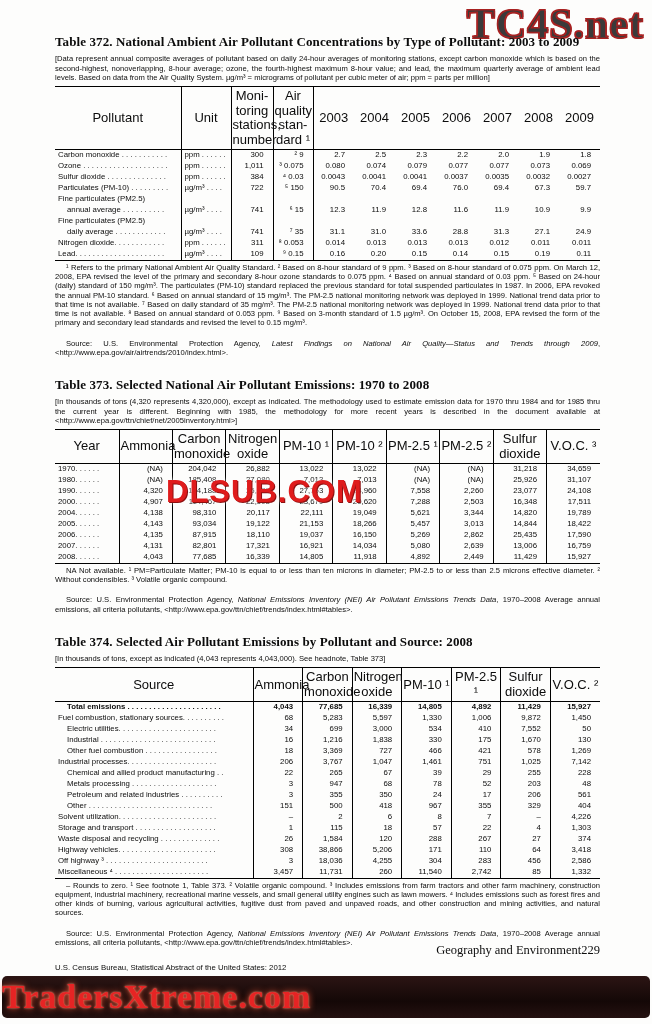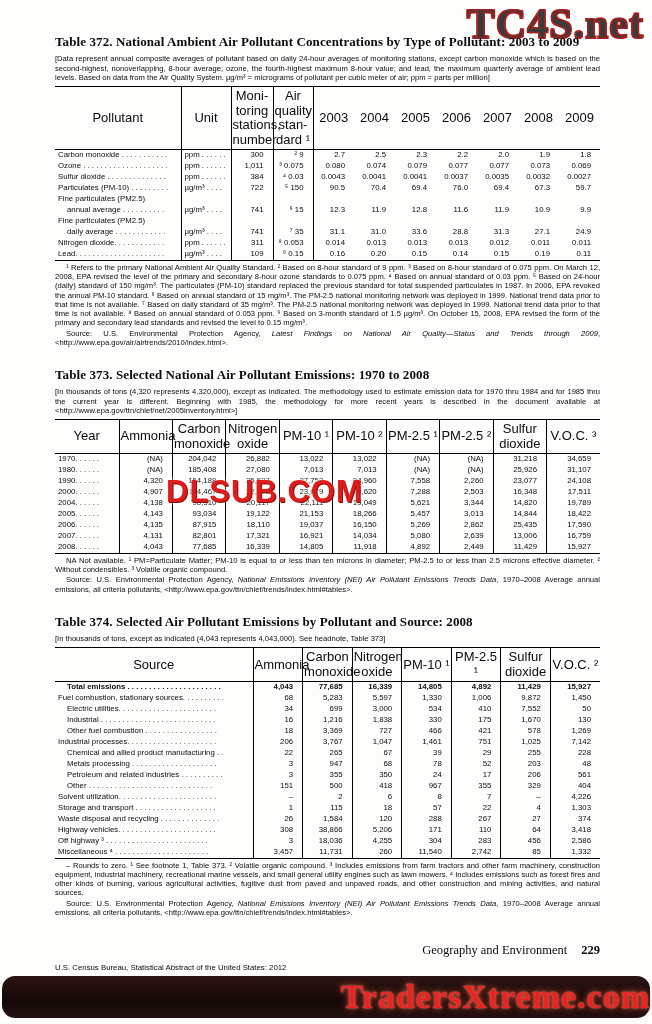--- a/index.html
+++ b/index.html
@@ -5,21 +5,21 @@
   * { margin:0; padding:0; box-sizing:border-box; }
   body { background:#888; }
   .page { width:652px; height:1024px; position:relative; background:#fdfdfc; overflow:hidden;
           font-family:"Liberation Sans", sans-serif; color:#0c0c0c; margin:0 auto; }
   .content { position:absolute; top:34px; left:55px; right:52px; }
 
   .title { font-family:"Liberation Serif", serif; font-size:13px; font-weight:bold;
            line-height:1.18; margin:0 0 5px; letter-spacing:0.1px; }
   .headnote { font-size:7.6px; line-height:1.22; margin:0 0 4px; text-align:justify; }
   .fn { font-size:7.6px; line-height:1.22; margin:2px 0 0; text-indent:11px; text-align:justify; }
-  .src { margin-top:1px; }
+  .src { margin-top:11px; }
   .src i { font-style:italic; }
   .section-gap { margin-top:20px; }
 
   table.t { width:100%; table-layout:fixed; border-collapse:collapse;
             border-top:1.5px solid #000; border-bottom:1px solid #000; font-size:7.8px; }
   table.t th { font-weight:normal; text-align:center; vertical-align:middle;
                white-space:pre-line; padding:2px 1px; line-height:1.12;
                border-bottom:1px solid #000; font-size:13px; }
   table.t td { padding:1px 2px; line-height:1.15; white-space:nowrap; overflow:hidden; }
   table.t td:first-child { text-align:left; padding-left:3px; }
@@ -36,30 +36,30 @@
 
   
   .wm-top { position:absolute; top:0px; right:8px; font-family:"Liberation Serif", serif;
             font-weight:bold; font-size:42px; color:#3a3a3a; letter-spacing:1px;
             -webkit-text-stroke:1.2px #a82222;
             text-shadow:1px 1px 0 #a82222, -1px -1px 0 #a82222, 1px -1px 0 #a82222, -1px 1px 0 #a82222; }
   .wm-mid { position:absolute; top:474px; left:166px; font-family:"Liberation Sans", sans-serif;
             font-weight:bold; font-size:31px; color:#df1c1c; letter-spacing:1px;
             text-shadow:1px 1px 0 #8d0f0f, 0 0 5px rgba(255,255,255,0.95); }
   .wm-bottom { position:absolute; left:2px; right:2px; bottom:6px; height:42px;
-               background:linear-gradient(#2c1514, #140807 60%, #241110); border-radius:13px;
-               display:flex; align-items:center; justify-content:flex-end; }
+               background:linear-gradient(#2c1514, #140807 60%, #241110); border-radius:5px;
+               display:flex; align-items:center; justify-content:flex-start; }
   .wm-bottom span { font-family:"Liberation Serif", serif; font-weight:bold; font-size:34px;
                     color:#e62424; letter-spacing:1px;
                     text-shadow:0 0 7px #ff5a3c, 0 0 2px #ffb199; }
 
   
   .footer-right { position:absolute; right:52px; bottom:66px; font-family:"Liberation Serif", serif;
                   font-size:12.5px; }
-  .footer-right .pagenum { font-weight:bold; margin-left:14px; }
+  .footer-right .pagenum { font-weight:normal; }
   .footer-left { position:absolute; left:55px; bottom:52px; font-size:7.8px;margin-top:23px; }
 </style>
 </head>
 <body>
 
 <div class="page">
 
   <div class="wm-top">TC4S.net</div>
 
   <div class="content">

